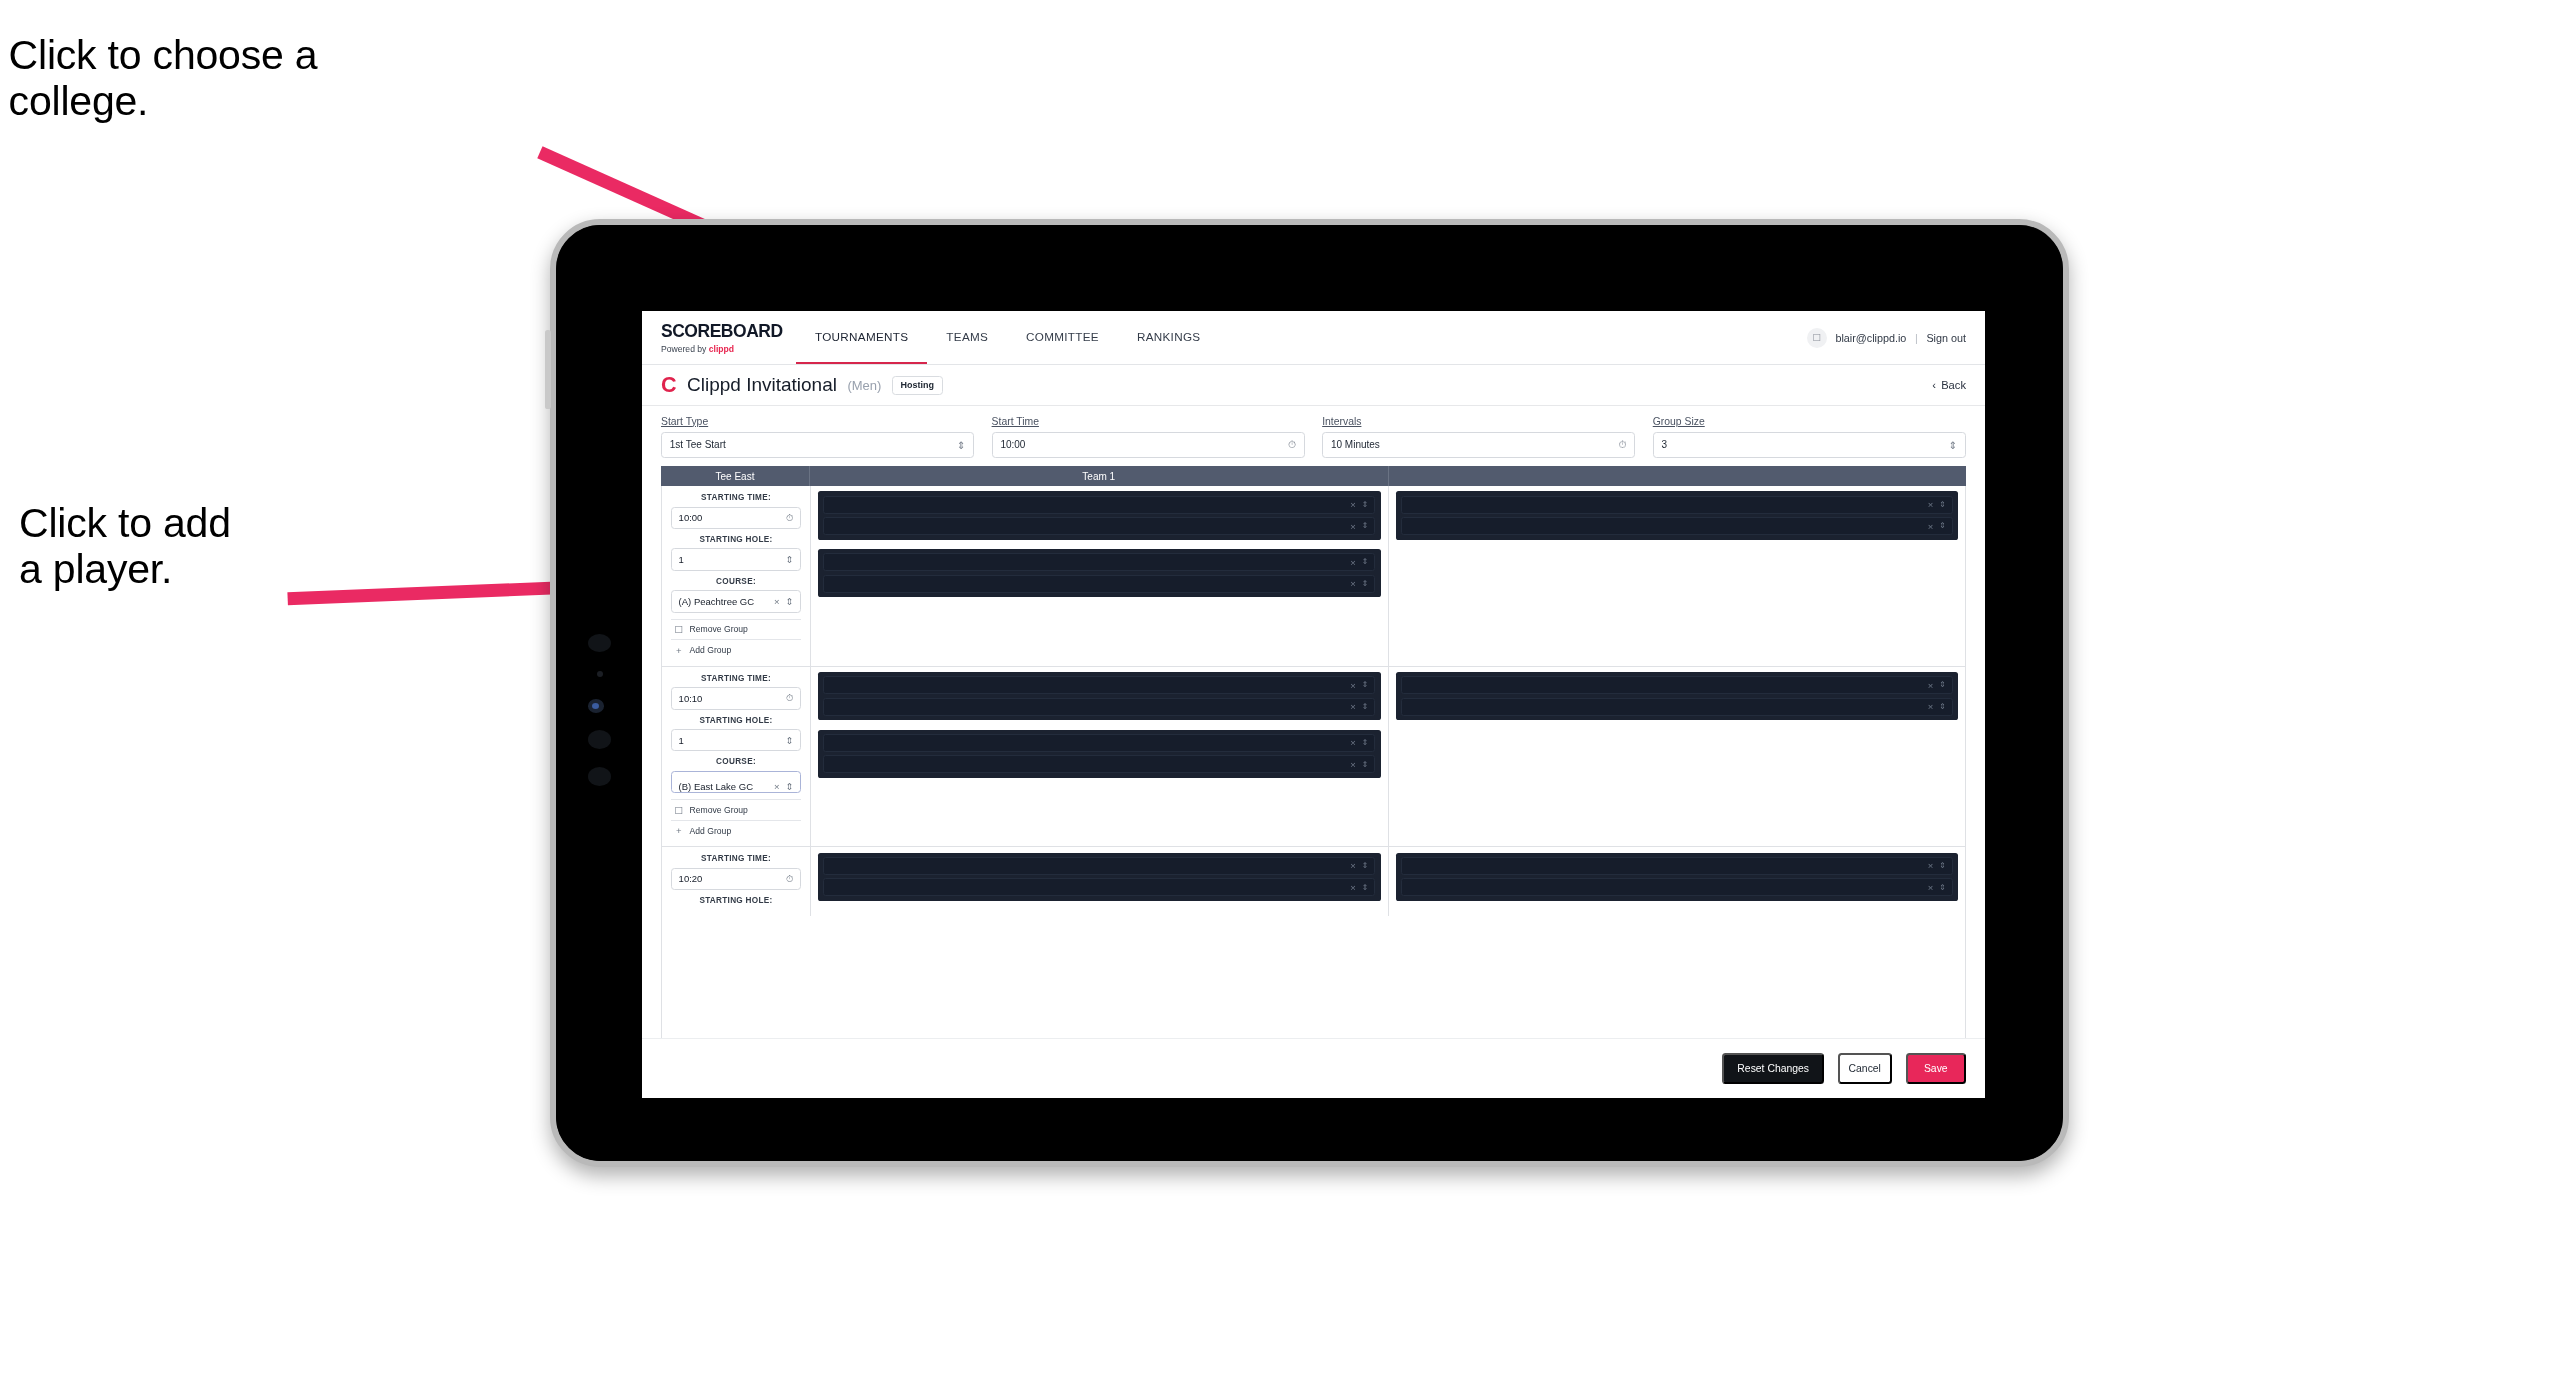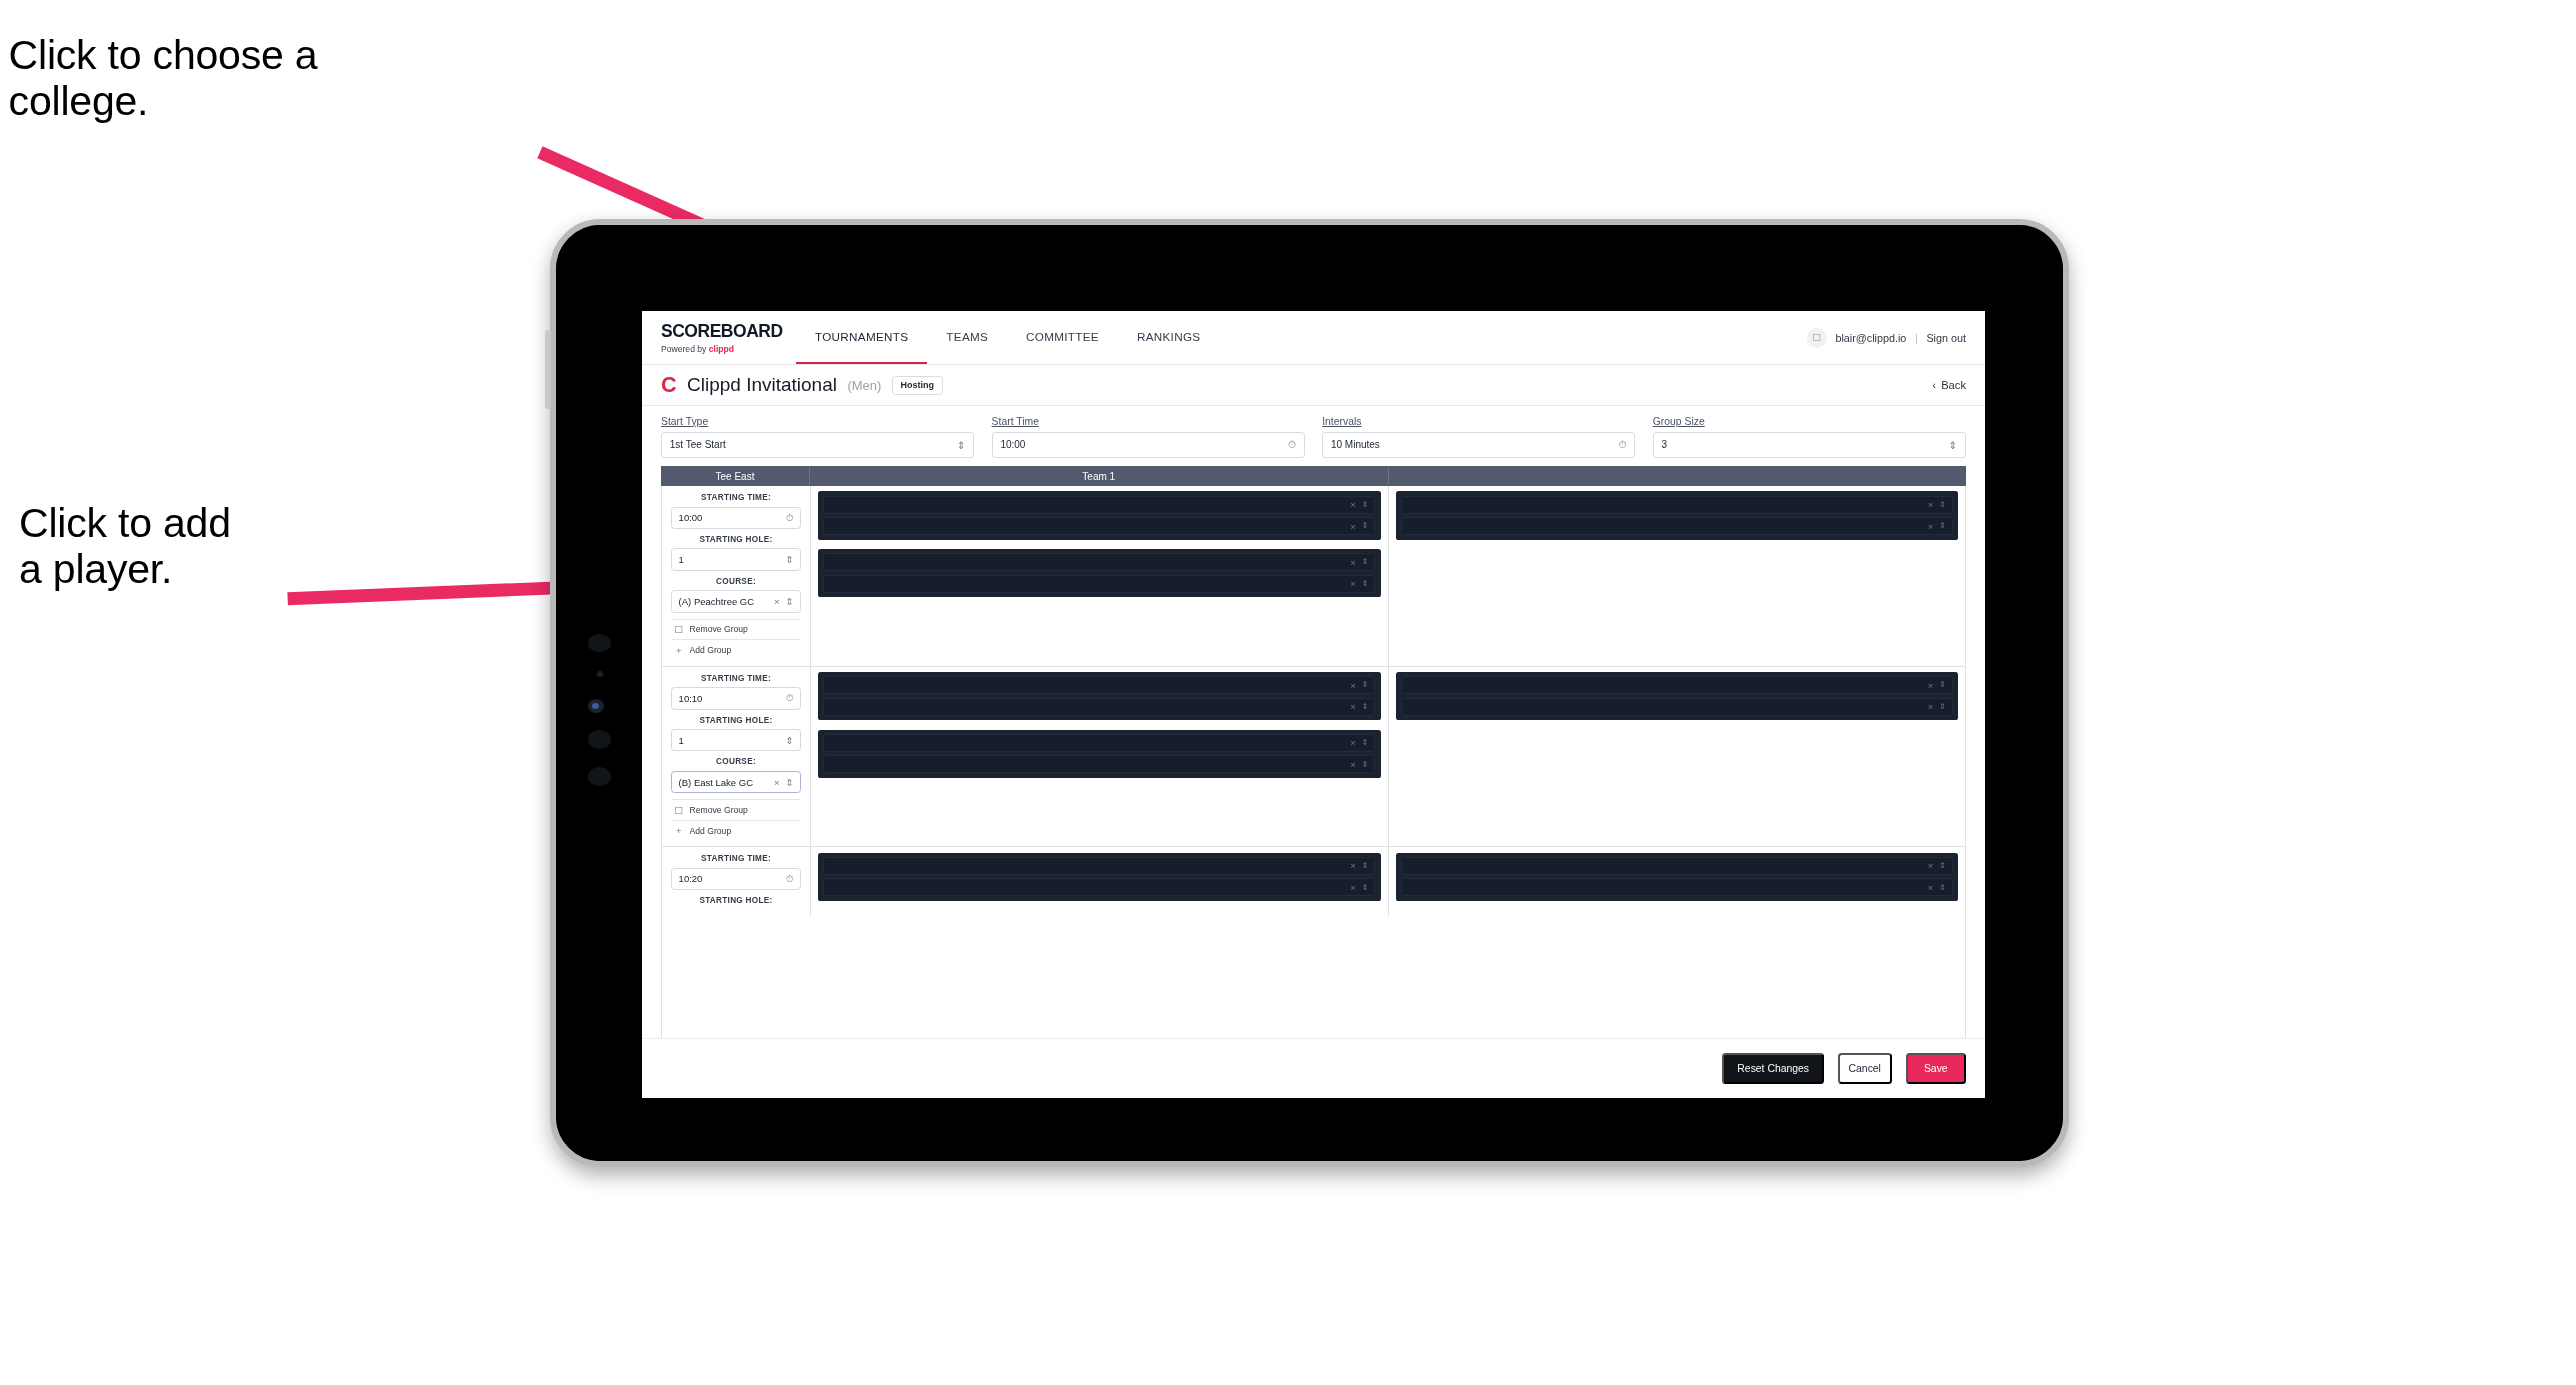--- a/index.html
+++ b/index.html
@@ -163,21 +163,21 @@
   }
   .tt-label {
     font-size: 8.2px; font-weight:700; letter-spacing: 0.3px;
     color:#333b47; text-align:center; margin-bottom: 4.3px;
   }
   .tt-input {
     height: 22.5px; border:0.9px solid #d6d9de; border-radius:3.5px;
     display:flex; align-items:center; padding: 0 7px;
     font-size: 9.5px; color:#161d29; margin-bottom: 6px; cursor:pointer;
   }
-  .tt-input.focused { border-color:#aab4d8; }
+  .tt-input.focused { border-color:#aab4d8;align-items:flex-end; }
   .tt-input .v { flex:1; }
   .tt-input .ic { color:#6f7884; font-size: 9.5px; }
   .tt-input .ic + .ic { margin-left: 6px; }
   .grp-action {
     display:flex; align-items:center; gap:6px;
     font-size: 8.6px; color:#313a47; padding: 4.3px 3.5px; cursor:pointer;
   }
   .grp-action.bordered { border-top: 0.9px solid #e4e6ea; }
   .grp-icon { color:#6d7683; font-size: 9.5px; width: 9.5px; text-align:center; }
 

